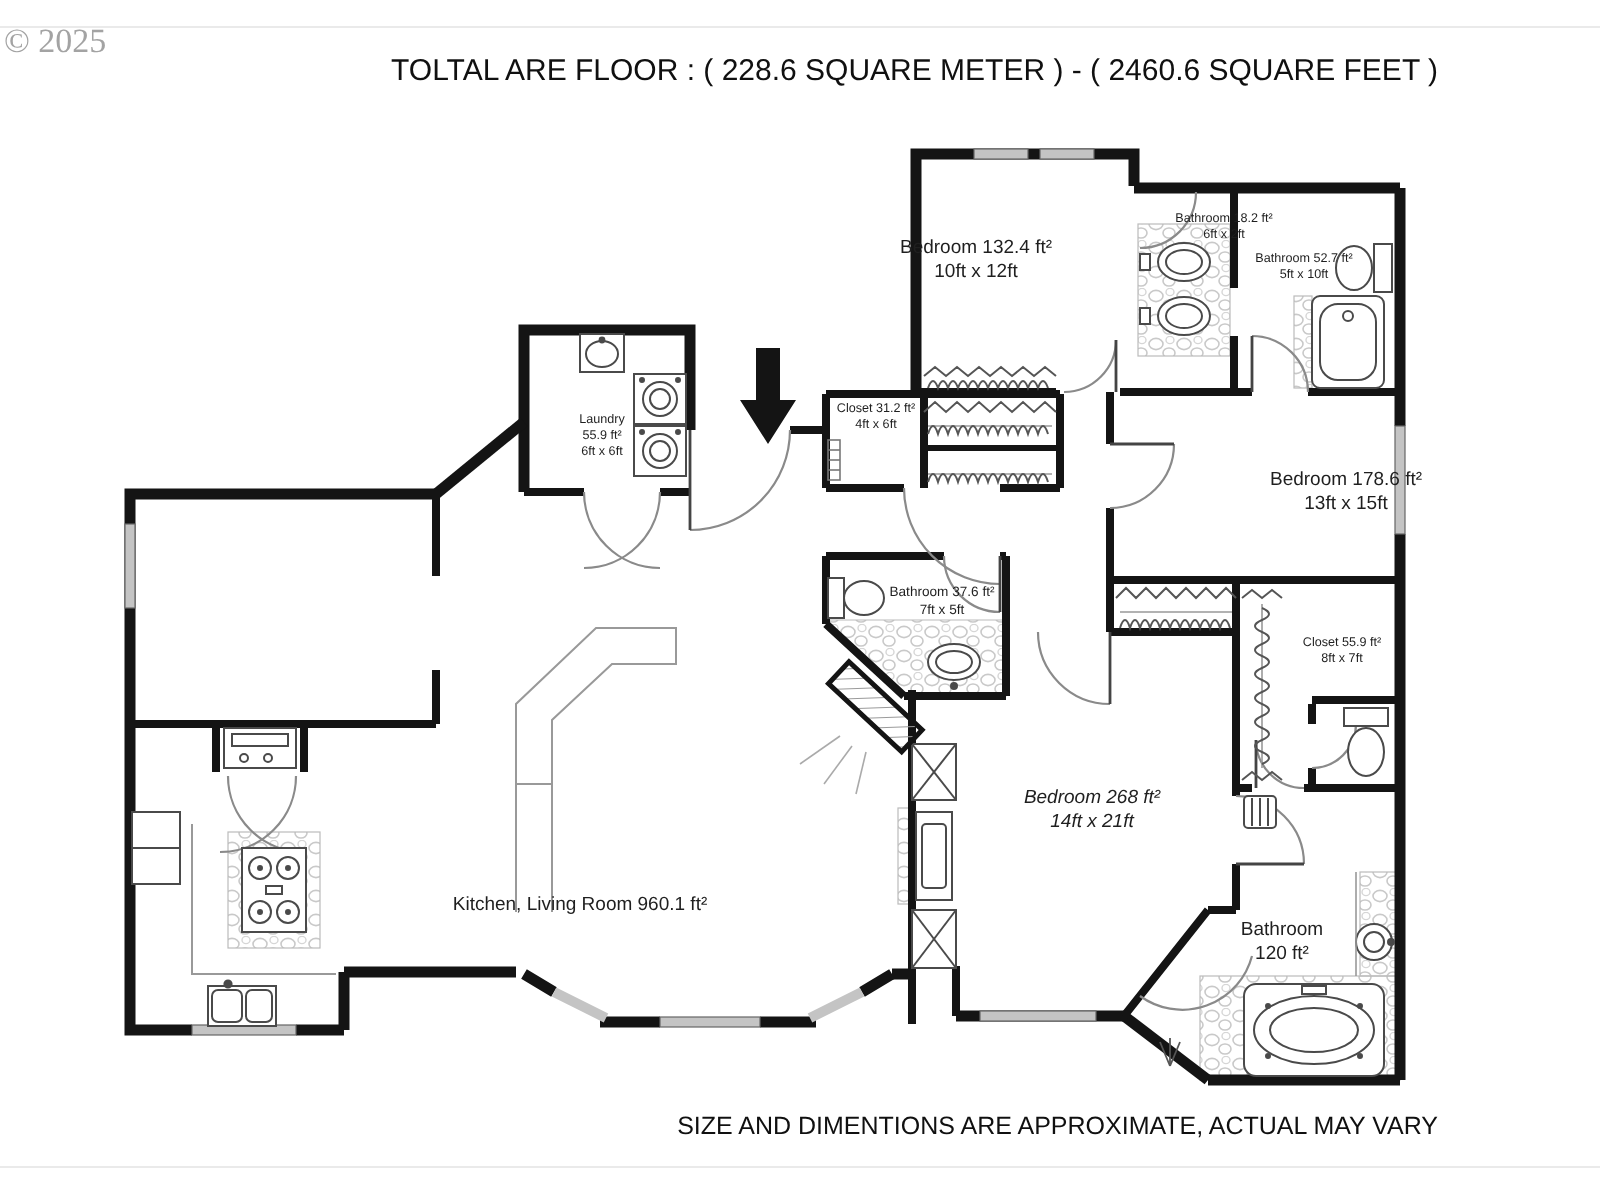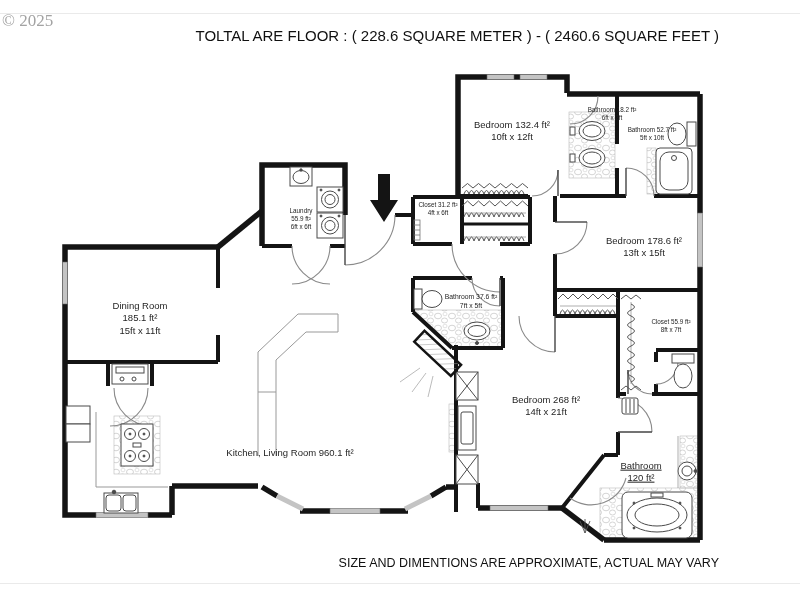--- a/index.html
+++ b/index.html
@@ -289,62 +289,57 @@
         <circle cx="134" cy="379" r="2"></circle>
     </g>
     <g stroke="#777" stroke-width="0.8" fill="none">
       <rect x="414" y="220" width="6" height="20"></rect>
       <line x1="414" y1="225" x2="420" y2="225"></line>
         <line x1="414" y1="230" x2="420" y2="230"></line>
         <line x1="414" y1="235" x2="420" y2="235"></line>
     </g>
   </svg>
 
-  <div class="room-label lg" style="left:512px;top:131px;">
+  <div class="room-label lg" style="left:488px;top:131px;">
     <span>Bedroom 132.4 ft²</span>
       <span>10ft x 12ft</span>
   </div>
   <div class="room-label sm" style="left:612px;top:114px;">
     <span>Bathroom 18.2 ft²</span>
       <span>6ft x 2ft</span>
   </div>
   <div class="room-label sm" style="left:652px;top:134px;">
     <span>Bathroom 52.7 ft²</span>
       <span>5ft x 10ft</span>
   </div>
-  <div class="room-label lg" style="left:644px;top:247px;text-align:center;">
+  <div class="room-label lg" style="left:673px;top:247px;text-align:center;">
     <span>Bedroom 178.6 ft²</span>
       <span>13ft x 15ft</span>
   </div>
   <div class="room-label sm" style="left:438px;top:209px;">
     <span>Closet 31.2 ft²</span>
       <span>4ft x 6ft</span>
   </div>
   <div class="room-label sm" style="left:301px;top:219px;">
     <span>Laundry</span>
       <span>55.9 ft²</span>
       <span>6ft x 6ft</span>
   </div>
-  <div class="room-label lg" style="left:140px;top:319px;">
-    <span>Dining Room</span>
-      <span>185.1 ft²</span>
-      <span>15ft x 11ft</span>
-  </div>
   <div class="room-label sm2" style="left:471px;top:302px;">
     <span>Bathroom 37.6 ft²</span>
       <span>7ft x 5ft</span>
   </div>
   <div class="room-label lg" style="left:290px;top:429px;margin-top:24px;">
     <span>Kitchen, Living Room 960.1 ft²</span>
   </div>
-  <div class="room-label lg" style="left:546px;top:406px;">
+  <div class="room-label lg" style="left:546px;top:406px;font-style:italic;">
     <span>Bedroom 268 ft²</span>
       <span>14ft x 21ft</span>
   </div>
   <div class="room-label sm" style="left:671px;top:326px;">
     <span>Closet 55.9 ft²</span>
       <span>8ft x 7ft</span>
   </div>
-  <div class="room-label lg" style="left:641px;top:472px;text-decoration:underline;">
+  <div class="room-label lg" style="left:641px;top:472px;">
     <span>Bathroom</span>
       <span>120 ft²</span>
   </div>
 </div>
 
 </body></html>

